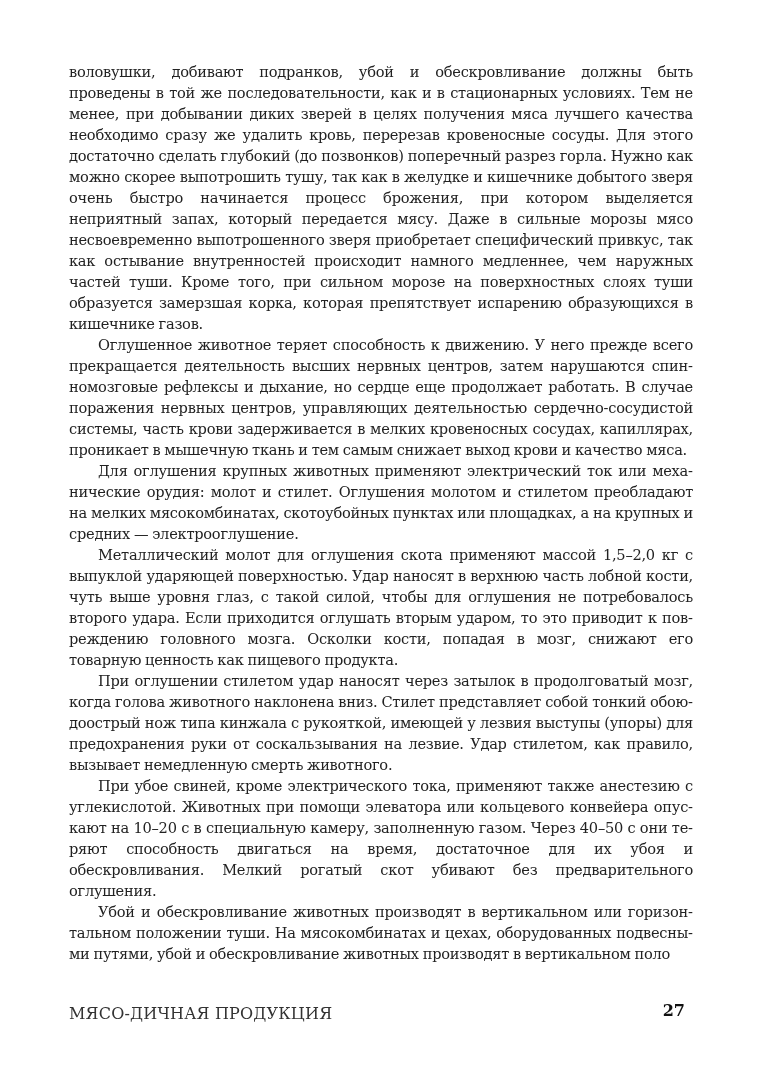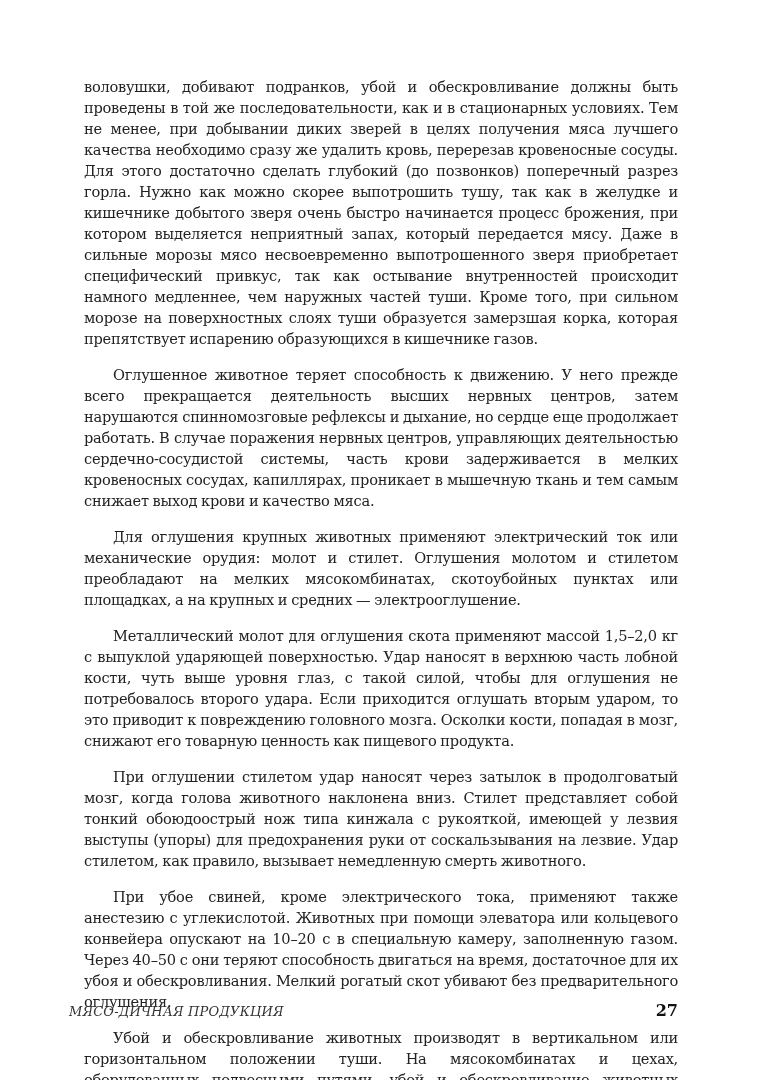--- a/index.html
+++ b/index.html
@@ -3,40 +3,40 @@
 <meta charset="utf-8">
 <style>
   html, body { margin: 0; padding: 0; background: #ffffff; }
   body { width: 767px; height: 1080px; position: relative; overflow: hidden; }
   .page {
     position: absolute; left: 69px; top: 61px; width: 624px;
     font-family: "DejaVu Serif", "Liberation Serif", serif;
     color: #222222;
   }
   .page p {
-    margin: 15px;
+    margin: 0;
     font-size: 14.6px;
     line-height: 21px;
     text-align: justify;
     hyphens: manual;
     letter-spacing: -0.25px;
     word-spacing: -0.5px;
   }
   .page p.indent { text-indent: 29px; }
   .footer {
     position: absolute; left: 69px; top: 1001px; width: 624px; height: 22px;
     font-family: "DejaVu Serif", "Liberation Serif", serif;
     color: #333333;
   }
   .running-title {
     position: absolute; left: 0; top: 3px;
-    font-size: 13px; letter-spacing: 0.2px; font-style: italic;
+    font-size: 16px; letter-spacing: 0.2px;
   }
   .page-number {
-    position: absolute; right: 15px; top: 0;
+    position: absolute; right: 8px; top: 0;
     font-size: 16px; font-weight: bold; color: #111111; text-align: right;
   }
 </style>
 </head>
 <body>
 
 <div class="page">
   <p>воловушки, добивают подранков, убой и обескровливание должны быть проведены в той же последовательности, как и в стационарных условиях. Тем не менее, при добывании диких зверей в целях получения мяса лучшего качества необходимо сразу же удалить кровь, перерезав кровеносные сосуды. Для этого достаточно сде­лать глубокий (до позвонков) поперечный разрез горла. Нужно как можно скорее выпотрошить тушу, так как в желудке и кишечнике добытого зверя очень быстро начинается процесс брожения, при котором выделяется неприятный запах, кото­рый передается мясу. Даже в сильные морозы мясо несвоевременно выпотрошен­ного зверя приобретает специфический привкус, так как остывание внутренностей происходит намного медленнее, чем наружных частей туши. Кроме того, при силь­ном морозе на поверхностных слоях туши образуется замерзшая корка, которая препятствует испарению образующихся в кишечнике газов.</p>
   <p class="indent">Оглушенное животное теряет способность к движению. У него прежде всего прекращается деятельность высших нервных центров, затем нарушаются спин­номозговые рефлексы и дыхание, но сердце еще продолжает работать. В случае поражения нервных центров, управляющих деятельностью сердечно-сосудистой системы, часть крови задерживается в мелких кровеносных сосудах, капиллярах, проникает в мышечную ткань и тем самым снижает выход крови и качество мяса.</p>
   <p class="indent">Для оглушения крупных животных применяют электрический ток или меха­нические орудия: молот и стилет. Оглушения молотом и стилетом преобладают на мелких мясокомбинатах, скотоубойных пунктах или площадках, а на крупных и средних — электрооглушение.</p>

